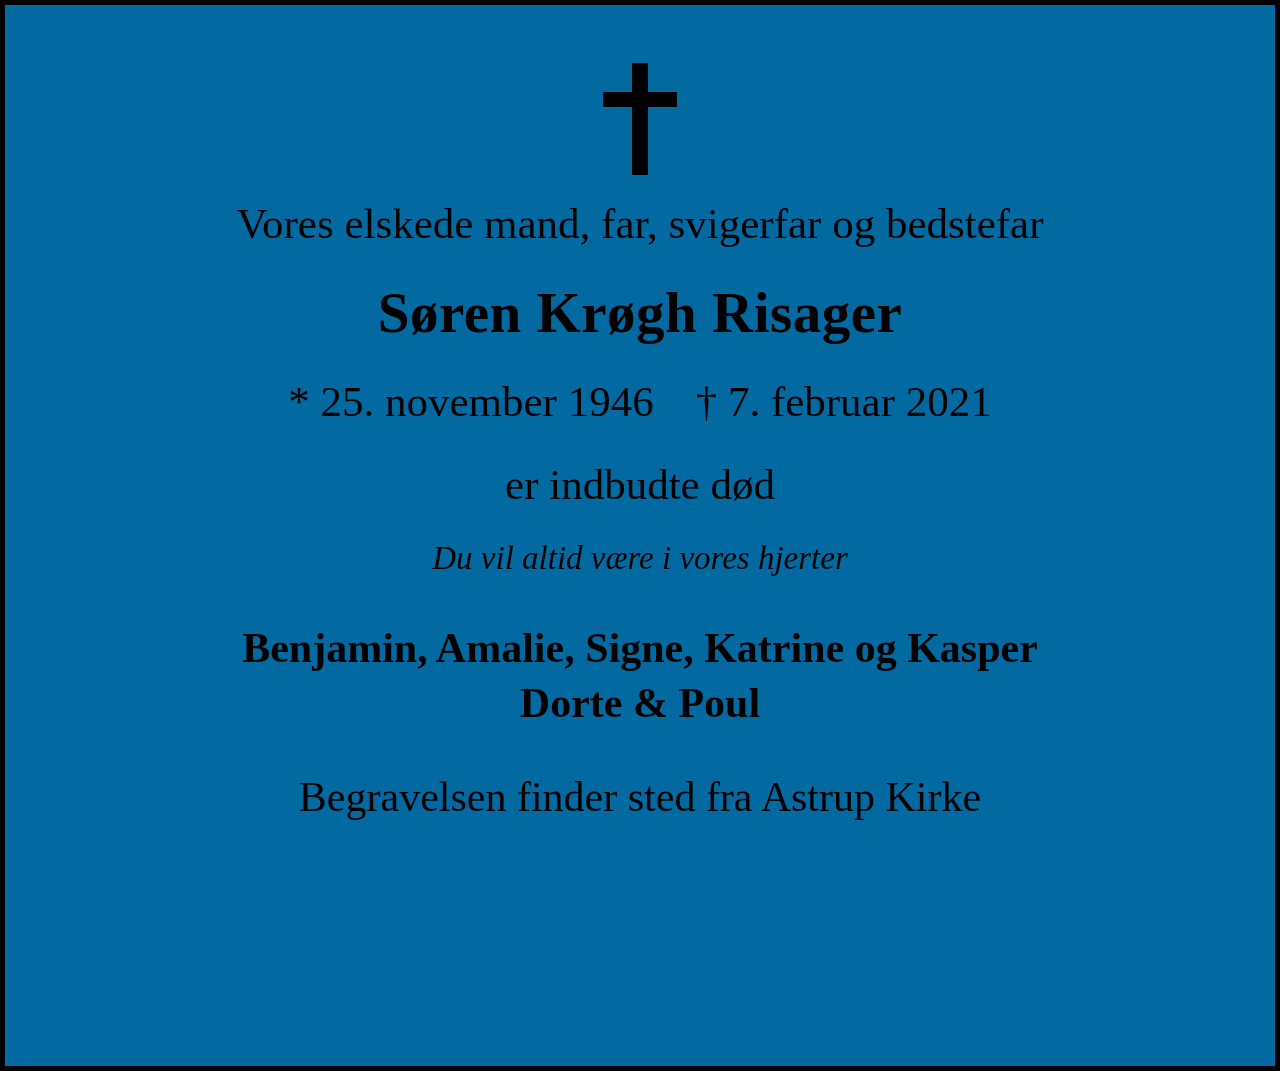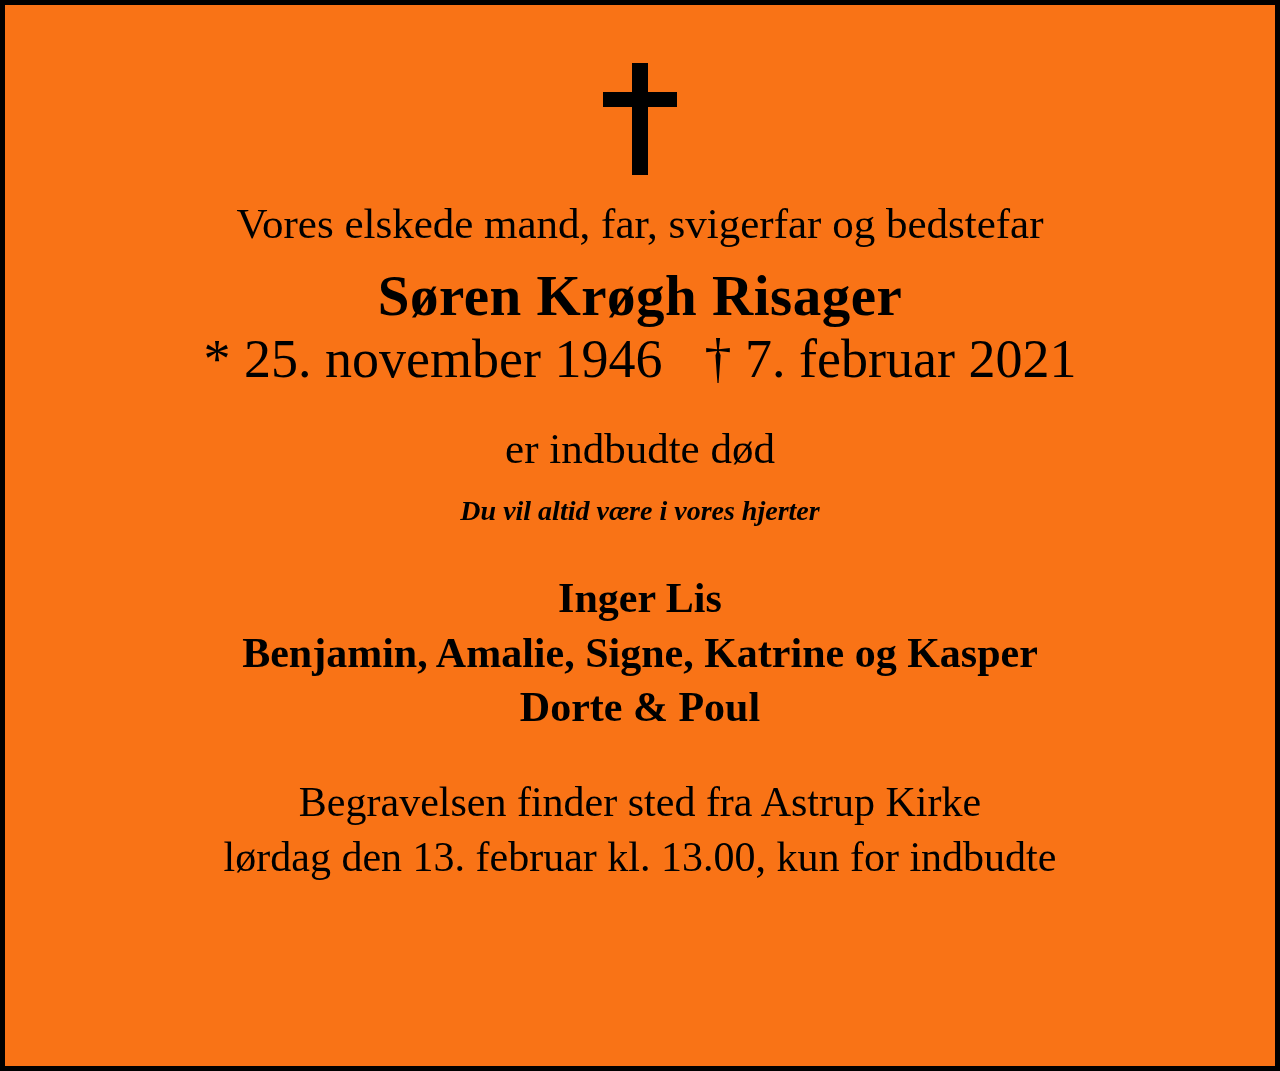--- a/index.html
+++ b/index.html
@@ -13,21 +13,21 @@
     font-family: "Liberation Serif", serif;
     color: #000000;
     overflow: hidden;
   }
   .notice {
     position: relative;
     box-sizing: border-box;
     width: 1280px;
     height: 1071px;
     border: 5px solid #000000;
-    background: #f97316;
+    background: #0369a1;
     padding: 30px 40px 20px 40px;
     display: flex;
     flex-direction: column;
     align-items: center;
   }
   .cross-wrap {
     margin-top: 28px;
     margin-bottom: 14px;
     line-height: 1;
   }
@@ -39,39 +39,40 @@
     width: 100%;
   }
   .intro {
     font-size: 43px;
     line-height: 1.05;
     margin-top: 12px;
   }
   .name {
     font-size: 57px;
     font-weight: bold;
-    margin-top: 17px;
+    margin-top: 34px;
     letter-spacing: 0.5px;
   }
   .dates {
-    font-size: 54px;
+    font-size: 43px;
+    margin-top: 32px;
   }
   .dates .gap {
     display: inline-block;
     width: 42px;
   }
   .cause {
     font-size: 43px;
     margin-top: 34px;
   }
   .verse {
-    font-size: 28px;
+    font-size: 33px;
     font-style: italic;
-    font-weight: bold;
-    margin-top: 22px;
+    font-weight: normal;
+    margin-top: 31px;
   }
   .survivors {
     margin-top: 44px;
     font-size: 42px;
     font-weight: bold;
     line-height: 1.30;
     text-align: center;
   }
   .funeral {
     margin-top: 40px;
@@ -98,23 +99,21 @@
 
   <div class="line dates">
     <span>* 25. november 1946</span><span class="gap"></span><span>† 7. februar 2021</span>
   </div>
 
   <div class="line cause">er indbudte død</div>
 
   <div class="line verse">Du vil altid være i vores hjerter</div>
 
   <div class="survivors">
-    <div>Inger Lis</div>
     <div>Benjamin, Amalie, Signe, Katrine og Kasper</div>
     <div>Dorte &amp; Poul</div>
   </div>
 
   <div class="funeral">
     <div>Begravelsen finder sted fra Astrup Kirke</div>
-    <div>lørdag den 13. februar kl. 13.00, kun for indbudte</div>
   </div>
 
 </div>
 
 </body></html>

